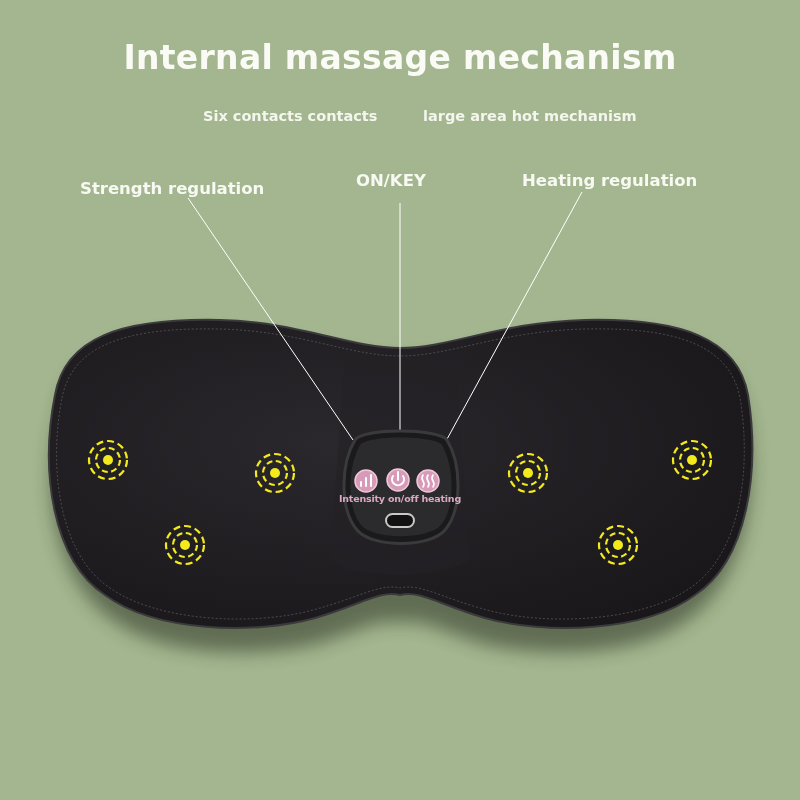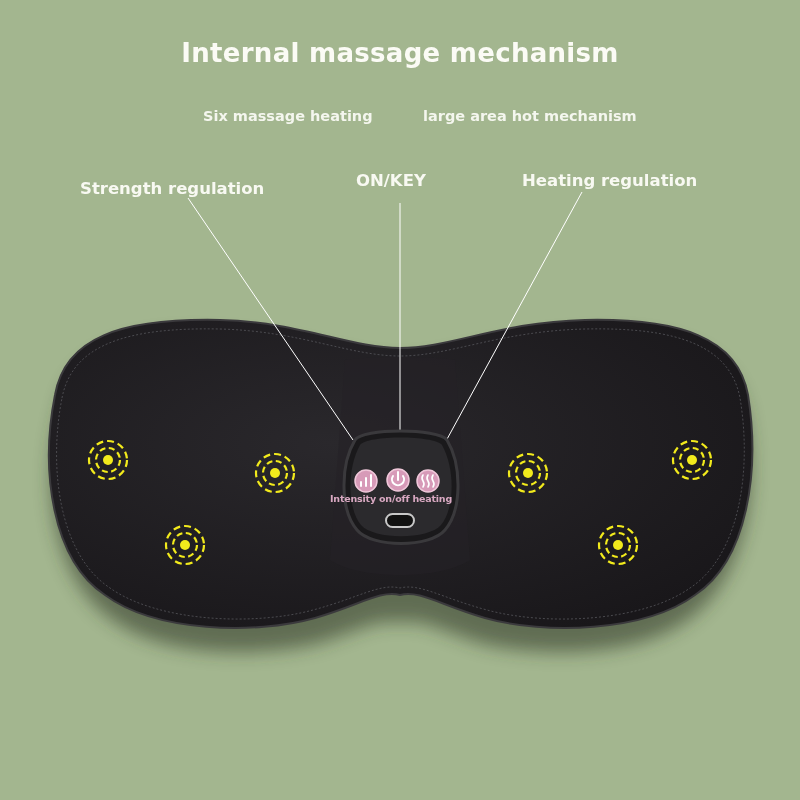--- a/index.html
+++ b/index.html
@@ -1,27 +1,27 @@
 <!DOCTYPE html>
 <html><head>
 <meta charset="utf-8">
 <style>
   html,body{margin:0;padding:0;}
   body{width:800px;height:800px;background:#a3b68f;position:relative;overflow:hidden;font-family:"DejaVu Sans","Liberation Sans",sans-serif;}
-  .title{position:absolute;top:38px;left:0;width:800px;text-align:center;color:#fbfbf5;font-weight:bold;font-size:26px;letter-spacing:0.3px;}
+  .title{position:absolute;top:38px;left:0;width:800px;text-align:center;color:#fbfbf5;font-weight:bold;font-size:33px;letter-spacing:0.3px;}
   .sub{position:absolute;top:108px;color:#f4f6ee;font-weight:bold;font-size:14.5px;}
   .label{position:absolute;top:171px;color:#f8f9f2;font-weight:bold;font-size:16.5px;}
   svg.device{position:absolute;left:0;top:0;}
-  .panel-text{position:absolute;top:493px;left:330px;width:140px;color:#d9a9c2;font-weight:bold;font-size:9.5px;letter-spacing:-0.2px;}
+  .panel-text{position:absolute;top:493px;left:330px;width:140px;text-align:center;color:#d9a9c2;font-weight:bold;font-size:9.5px;letter-spacing:-0.2px;}
 </style>
 </head>
 <body>
 
 <div class="title">Internal massage mechanism</div>
-<div class="sub" style="left:203px;">Six massage heating</div>
+<div class="sub" style="left:203px;">Six contacts contacts</div>
 <div class="sub" style="left:423px;">large area hot mechanism</div>
 
 <div class="label" style="left:80px;margin-top:8px;">Strength regulation</div>
 <div class="label" style="left:356px;">ON/KEY</div>
 <div class="label" style="left:522px;">Heating regulation</div>
 
 <svg class="device" width="800" height="800" viewBox="0 0 800 800">
   <defs>
     <filter id="blur" x="-10%" y="-10%" width="120%" height="130%">
         <feGaussianBlur stdDeviation="9"></feGaussianBlur>

